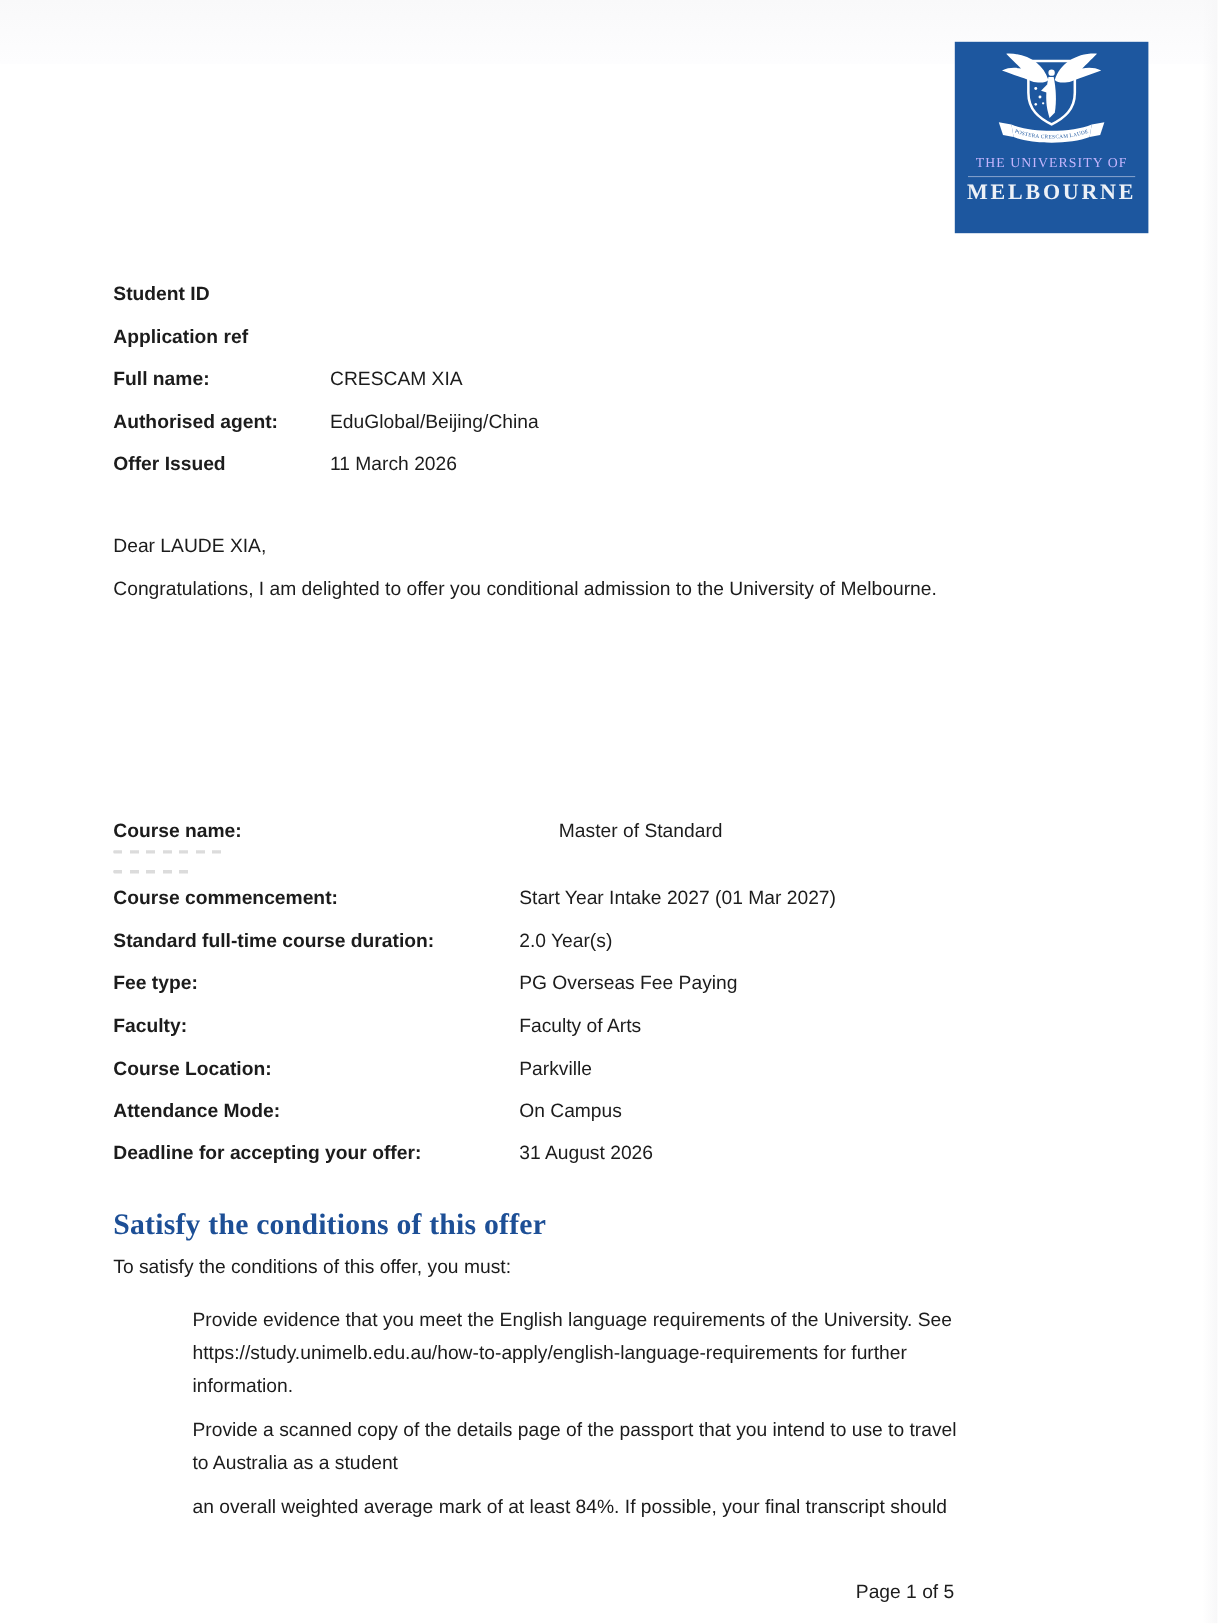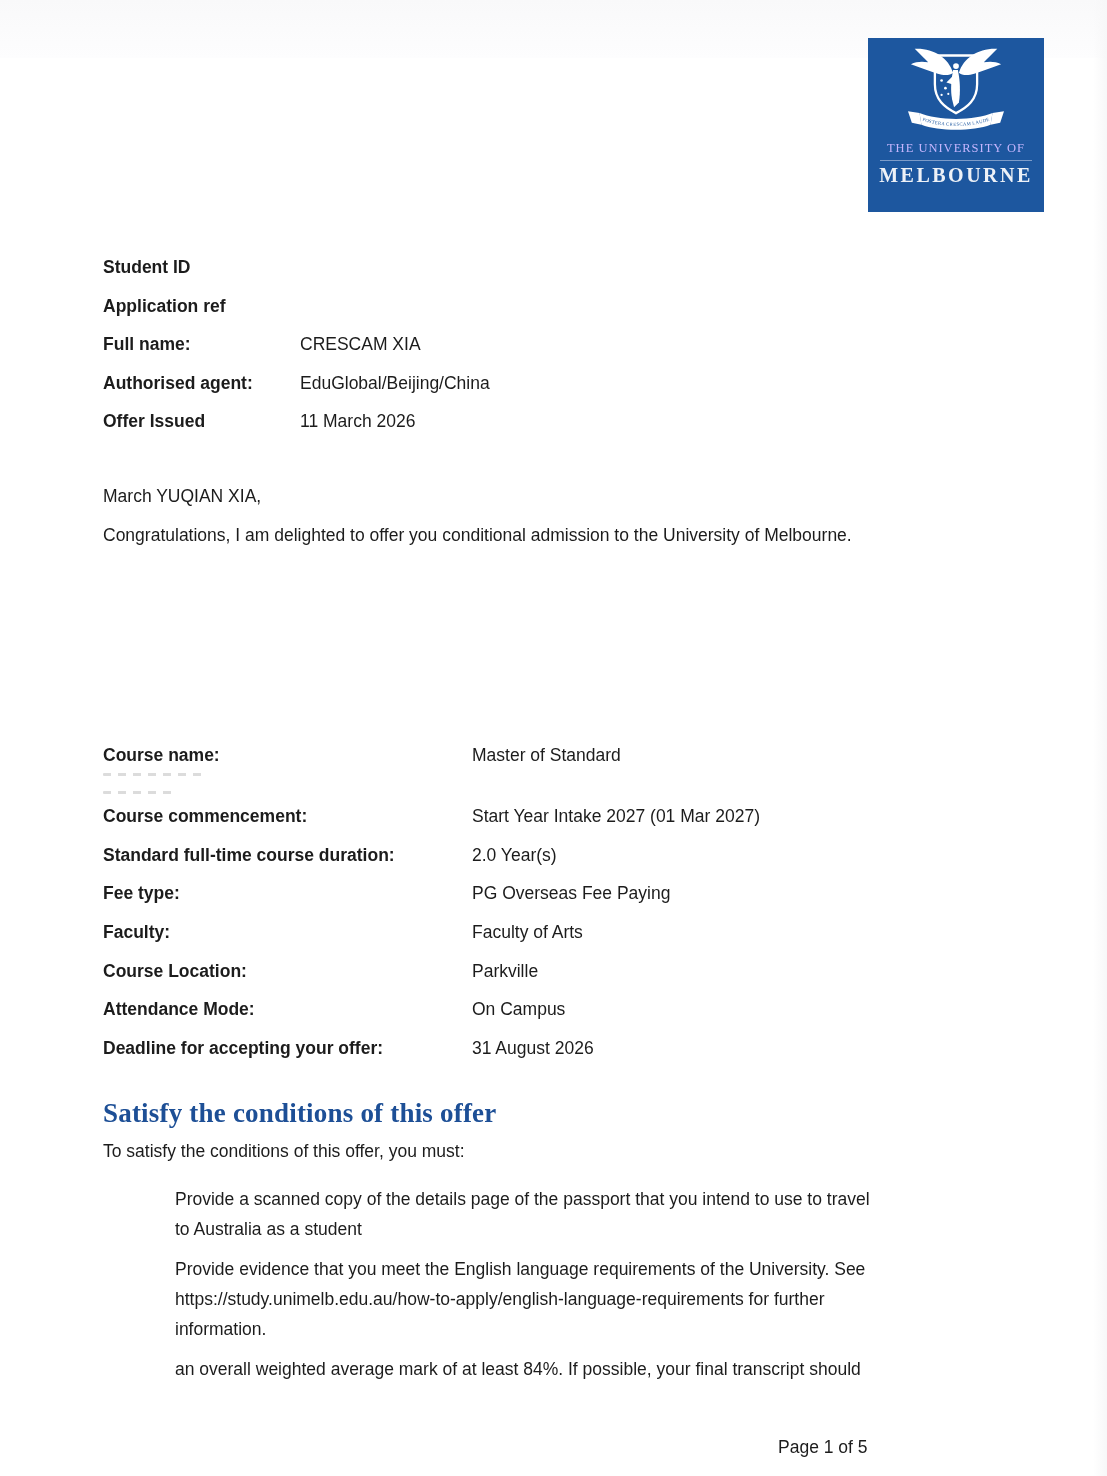--- a/index.html
+++ b/index.html
@@ -72,20 +72,21 @@
     grid-auto-rows: 38.6px;
     font-size: 17.5px;
     line-height: 22px;
   }
   .course-name-row {
     position: absolute; left: 103px; top: 744px;
     display: grid;
     grid-template-columns: 369px auto;
     font-size: 17.5px;
     line-height: 22px;
+    gap: 36px;
   }
   .course-grid {
     position: absolute; left: 103px; top: 805px;
     display: grid;
     grid-template-columns: 369px auto;
     grid-auto-rows: 38.7px;
     font-size: 17.5px;
     line-height: 22px;
   }
   .lbl { font-weight: 700; }
@@ -179,21 +180,21 @@
     <div></div>
     <div class="lbl">Full name:</div>
     <div>CRESCAM XIA</div>
     <div class="lbl">Authorised agent:</div>
     <div>EduGlobal/Beijing/China</div>
     <div class="lbl">Offer Issued</div>
     <div>11 March 2026</div>
   </div>
 
   <div class="greeting">
-    <div class="salutation">March YUQIAN XIA,</div>
+    <div class="salutation">Dear LAUDE XIA,</div>
     <div>Congratulations, I am delighted to offer you conditional admission to the University of Melbourne.</div>
   </div>
 
   <div class="course-name-row">
     <div class="lbl">Course name:</div>
     <div>Master of Standard</div>
   </div>
   <div class="redacted">
     <div class="redact-line l1"></div>
     <div class="redact-line l2"></div>
@@ -214,28 +215,28 @@
     <div>On Campus</div>
     <div class="lbl">Deadline for accepting your offer:</div>
     <div>31 August 2026</div>
   </div>
 
   <h1 class="section-heading">Satisfy the conditions of this offer</h1>
   <div class="section-intro">To satisfy the conditions of this offer, you must:</div>
 
   <div class="conditions">
     <div class="cond-item">
-      <div class="cond-line">Provide a scanned copy of the details page of the passport that you intend to use to travel</div>
-      <div class="cond-line">to Australia as a student</div>
-    </div>
-    <div class="cond-item">
       <div class="cond-line">Provide evidence that you meet the English language requirements of the University. See</div>
       <div class="cond-line">https://study.unimelb.edu.au/how-to-apply/english-language-requirements for further</div>
       <div class="cond-line">information.</div>
     </div>
     <div class="cond-item">
+      <div class="cond-line">Provide a scanned copy of the details page of the passport that you intend to use to travel</div>
+      <div class="cond-line">to Australia as a student</div>
+    </div>
+    <div class="cond-item">
       <div class="cond-line">an overall weighted average mark of at least 84%. If possible, your final transcript should</div>
     </div>
   </div>
 
   <div class="page-footer">Page 1 of 5</div>
 
 </div>
 
 </body></html>

